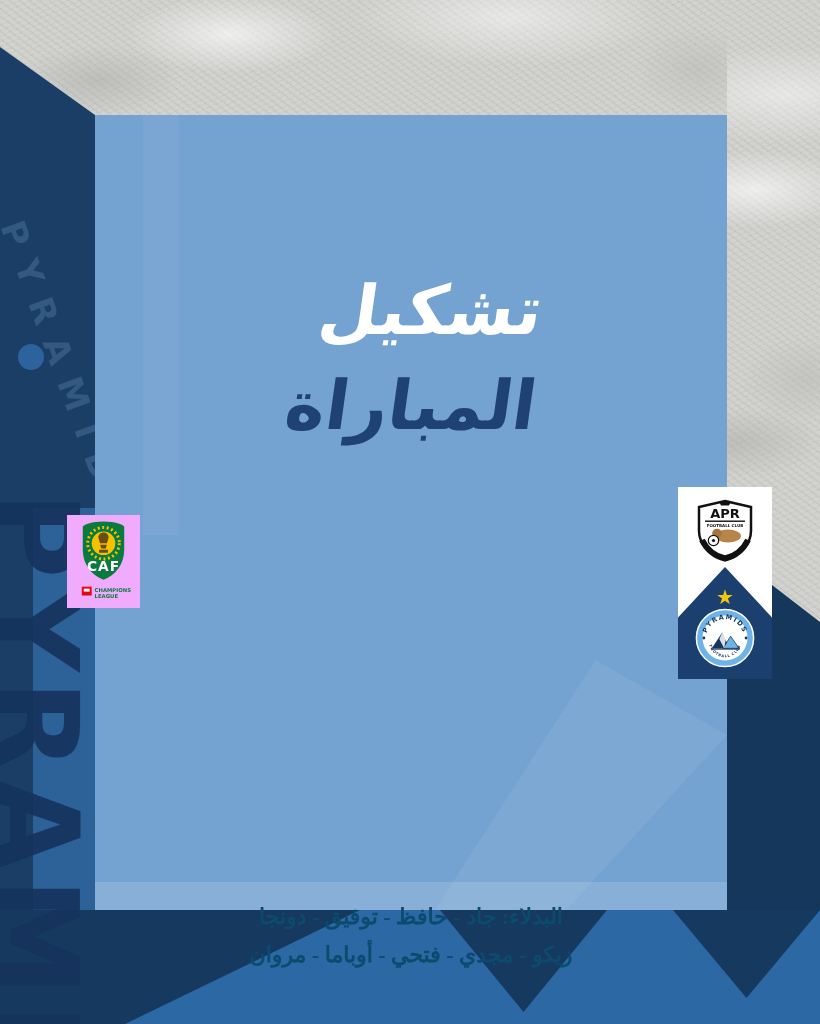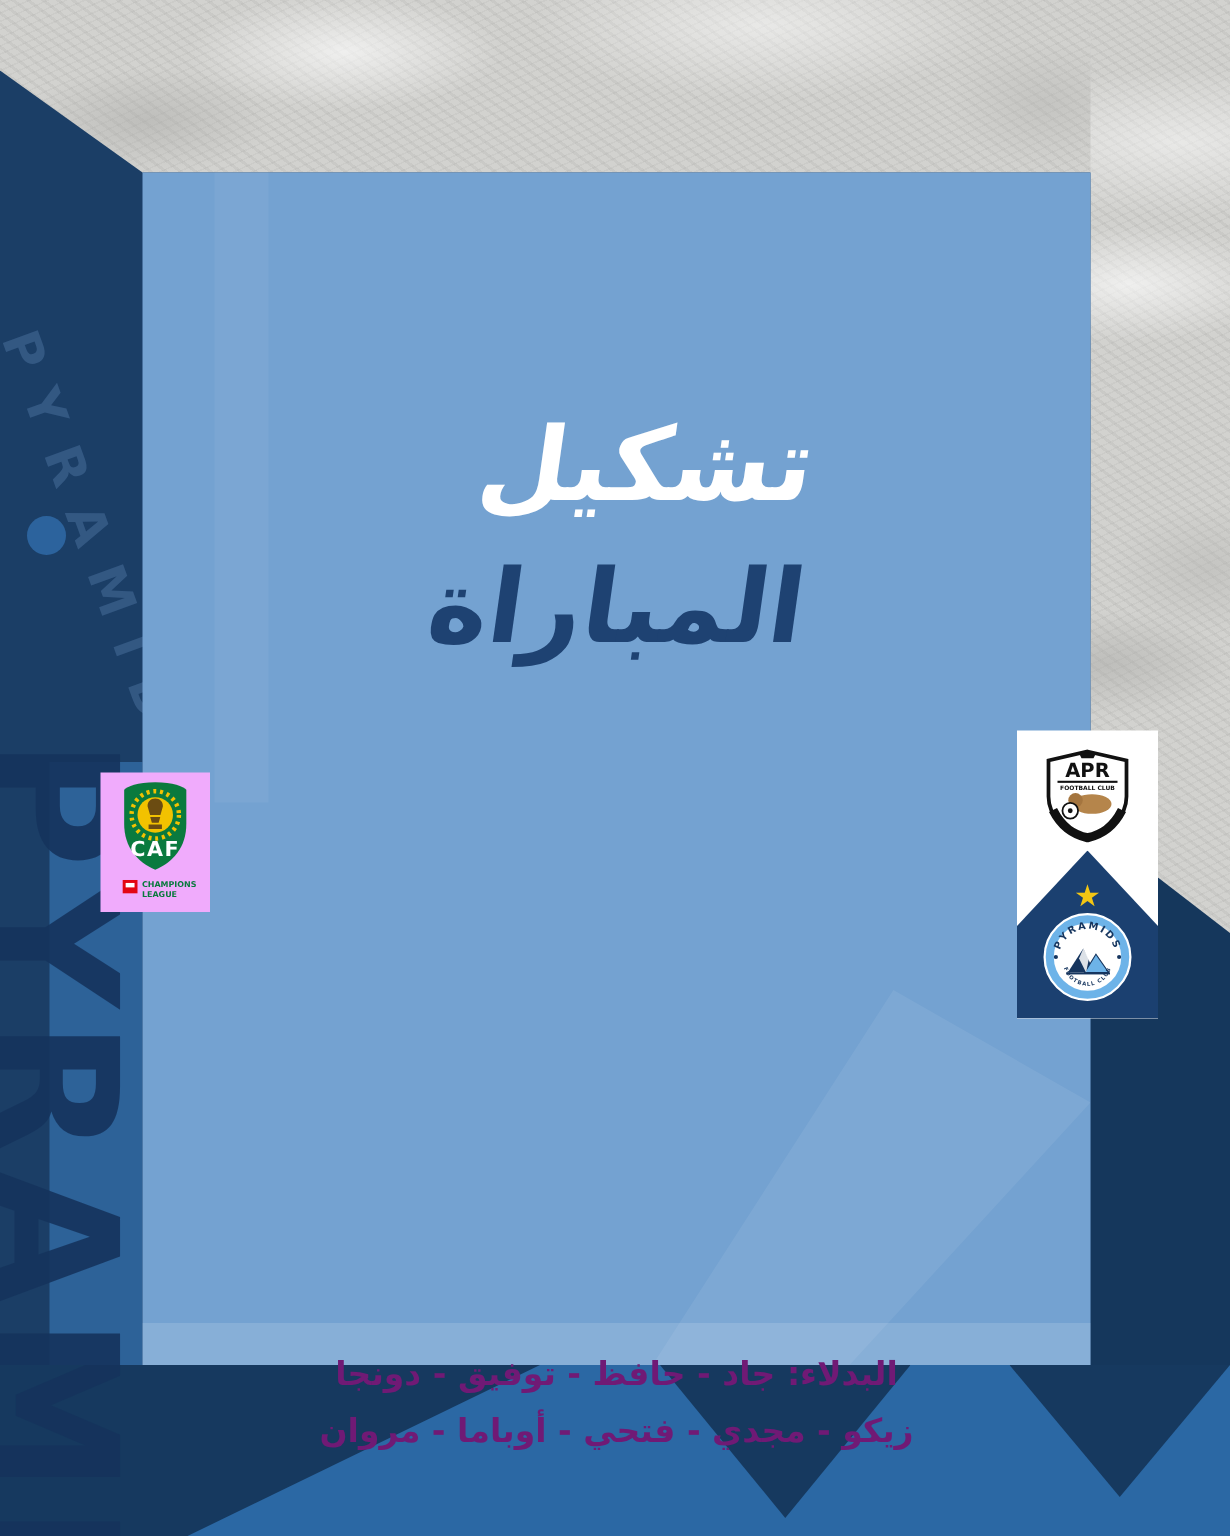--- a/index.html
+++ b/index.html
@@ -58,21 +58,21 @@
   .panel .sheen-c{position:absolute;left:0;bottom:0;width:100%;height:28px;background:rgba(255,255,255,.14);}
   .title{position:absolute;left:0;top:148px;width:100%;text-align:center;z-index:2;}
   .title .l1,.title .l2{font-size:68px;font-weight:bold;line-height:95px;transform:skewX(-8deg);}
   .title .l1{color:#ffffff;transform:skewX(-8deg) translateX(20px);}
   .title .l2{color:#1e4272;}
   .lineup{position:absolute;left:95px;top:362px;width:537px;z-index:2;}
   .lineup .row{display:flex;justify-content:center;align-items:center;height:37px;gap:14px;}
   .lineup .num{color:#193a66;font-weight:bold;font-size:20px;min-width:26px;text-align:right;}
   .lineup .name{color:#ffffff;font-size:26px;white-space:nowrap;}
   .subs{position:absolute;left:0;top:783px;width:632px;text-align:center;z-index:2;
-        color:#701a75;font-size:22px;font-weight:bold;line-height:38px;}
+        color:#0c4a6e;font-size:22px;font-weight:bold;line-height:38px;font-family:Liberation Serif, serif;}
   
   .caf-card{position:absolute;left:67px;top:515px;width:73px;height:93px;background:#f0abfc;z-index:6;
             display:flex;align-items:center;justify-content:center;}
   
   .banner{position:absolute;left:678px;top:487px;width:94px;height:192px;background:#ffffff;z-index:6;}
   .banner .apr{position:absolute;left:15px;top:12px;}
   .banner .pennant{
     position:absolute;left:0;bottom:0;width:94px;height:112px;background:#1b4070;
     clip-path:polygon(0 45%,50% 0,100% 45%,100% 100%,0 100%);
   }

